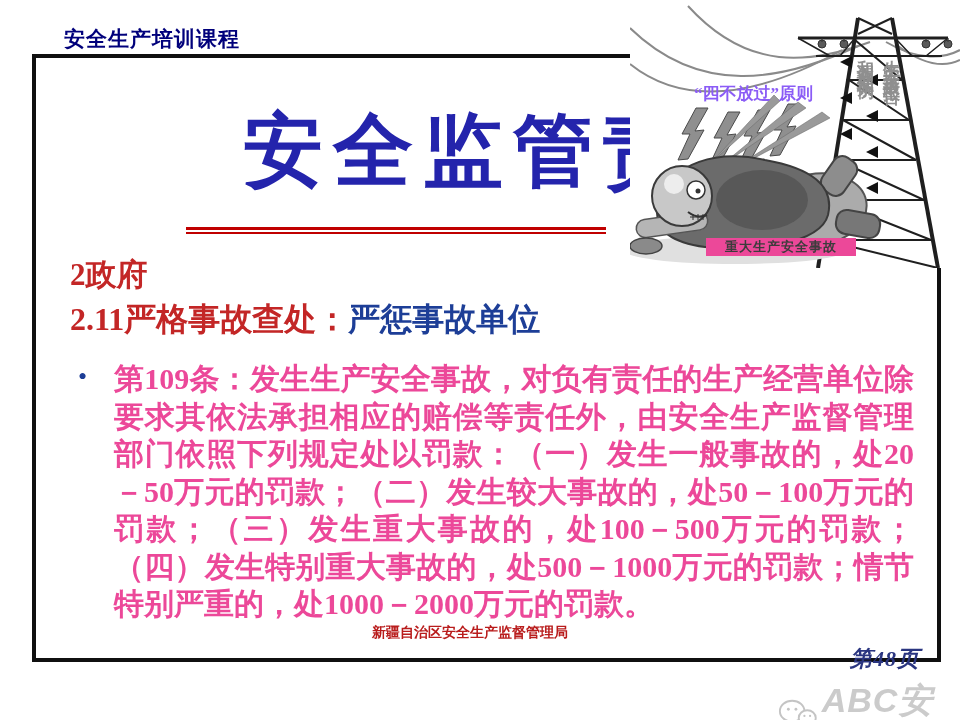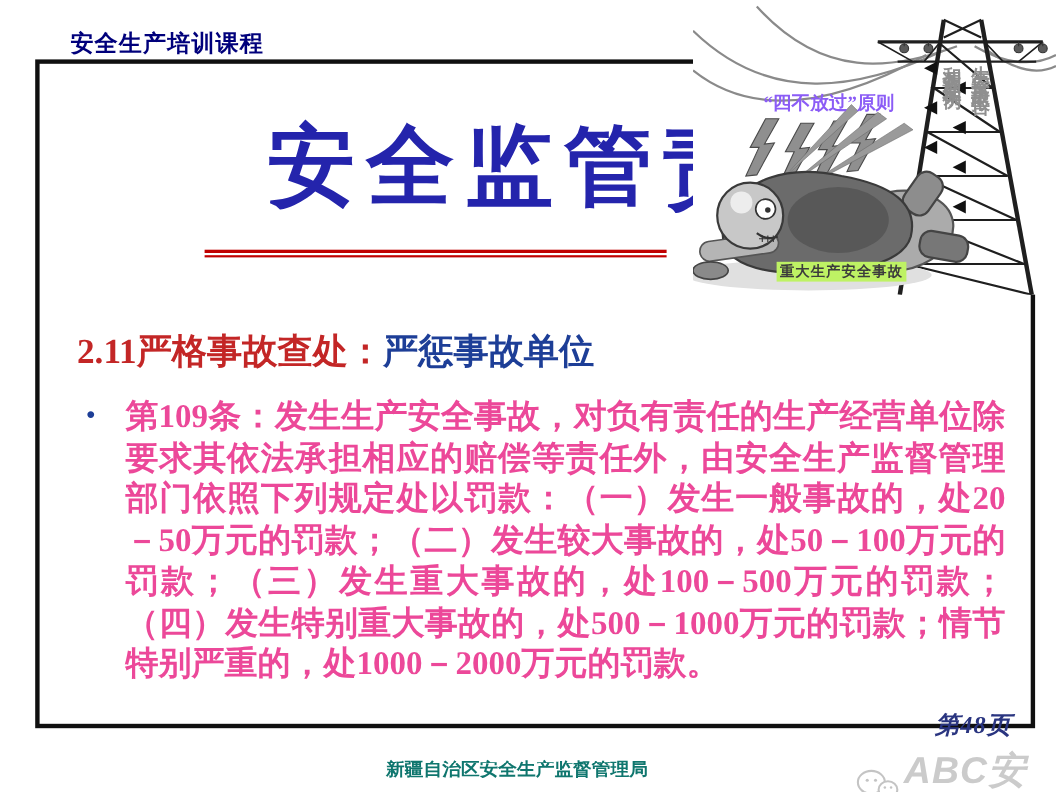--- a/index.html
+++ b/index.html
@@ -21,53 +21,54 @@
                    color:#C32626;z-index:2;}
   .subsection-heading{position:absolute;left:70px;top:298px;font-size:32px;font-weight:bold;z-index:2;text-align:right;}
   .subsection-heading .red{color:#C32626;}
   .subsection-heading .blue{color:#1D3E97;}
   
   .body-block{position:absolute;left:76px;top:360px;width:838px;z-index:2;}
   .body-bullet{position:absolute;left:2px;top:2px;font-size:26px;color:#1D3E97;}
   .body-text{margin-left:38px;font-size:30px;line-height:37.5px;font-weight:bold;
              color:#ec4899;text-align:justify;}
   
-  .footer-org{position:absolute;left:470px;top:688px;transform:translateX(-50%);
-              font-size:17px;font-weight:bold;color:#0f766e;background:#ffffff;
+  .footer-org{position:absolute;left:470px;top:624px;transform:translateX(-50%);
+              font-size:14px;font-weight:bold;color:#b91c1c;background:#ffffff;
               padding:0 16px;white-space:nowrap;z-index:4;}
   .watermark{position:absolute;left:778px;top:658px;display:flex;align-items:center;
              gap:4px;z-index:3;}
   .watermark-text{font-size:34px;font-style:italic;font-weight:bold;color:#cbcbcb;
                   letter-spacing:1px;font-family:"Liberation Sans",sans-serif;margin-top:20px;}
   .page-number{position:absolute;left:850px;top:644px;font-size:22px;font-style:italic;
                font-weight:bold;color:#2A3580;z-index:4;letter-spacing:1px;}
   
   .illustration{position:absolute;left:630px;top:0;width:330px;height:268px;z-index:3;}
   .illustration svg{position:absolute;left:0;top:0;}
   .principle-label{position:absolute;left:64px;top:82px;font-size:17px;font-weight:bold;
                    color:#8b5cf6;white-space:nowrap;}
   .tower-banner{position:absolute;left:222px;top:46px;writing-mode:vertical-rl;
                 white-space:pre;font-size:17px;font-weight:bold;color:#8f8f8f;
                 letter-spacing:4px;line-height:26px;}
   .ground-label{position:absolute;left:76px;top:238px;font-size:13px;font-weight:bold;
-                color:#3c3c3c;background:#bef264;padding:0 3px;letter-spacing:1px;
+                color:#3c3c3c;background:#ec4899;padding:0 19px;letter-spacing:1px;
                 white-space:nowrap;}
 </style>
 </head>
 <body>
 
 <div class="slide">
 
   <div class="course-header">安全生产培训课程</div>
 
   <div class="content-box"></div>
 
   <div class="slide-title">安全监管责任</div>
   <div class="title-underline"></div>
 
+  <div class="section-heading">2政府</div>
 
   <div class="subsection-heading">
     <span class="red">2.11严格事故查处：</span><span class="blue">严惩事故单位</span>
   </div>
 
   <div class="body-block">
     <span class="body-bullet">•</span>
     <div class="body-text">第109条：发生生产安全事故，对负有责任的生产经营单位除要求其依法承担相应的赔偿等责任外，由安全生产监督管理部门依照下列规定处以罚款：（一）发生一般事故的，处20－50万元的罚款；（二）发生较大事故的，处50－100万元的罚款；（三）发生重大事故的，处100－500万元的罚款；（四）发生特别重大事故的，处500－1000万元的罚款；情节特别严重的，处1000－2000万元的罚款。</div>
   </div>
 

